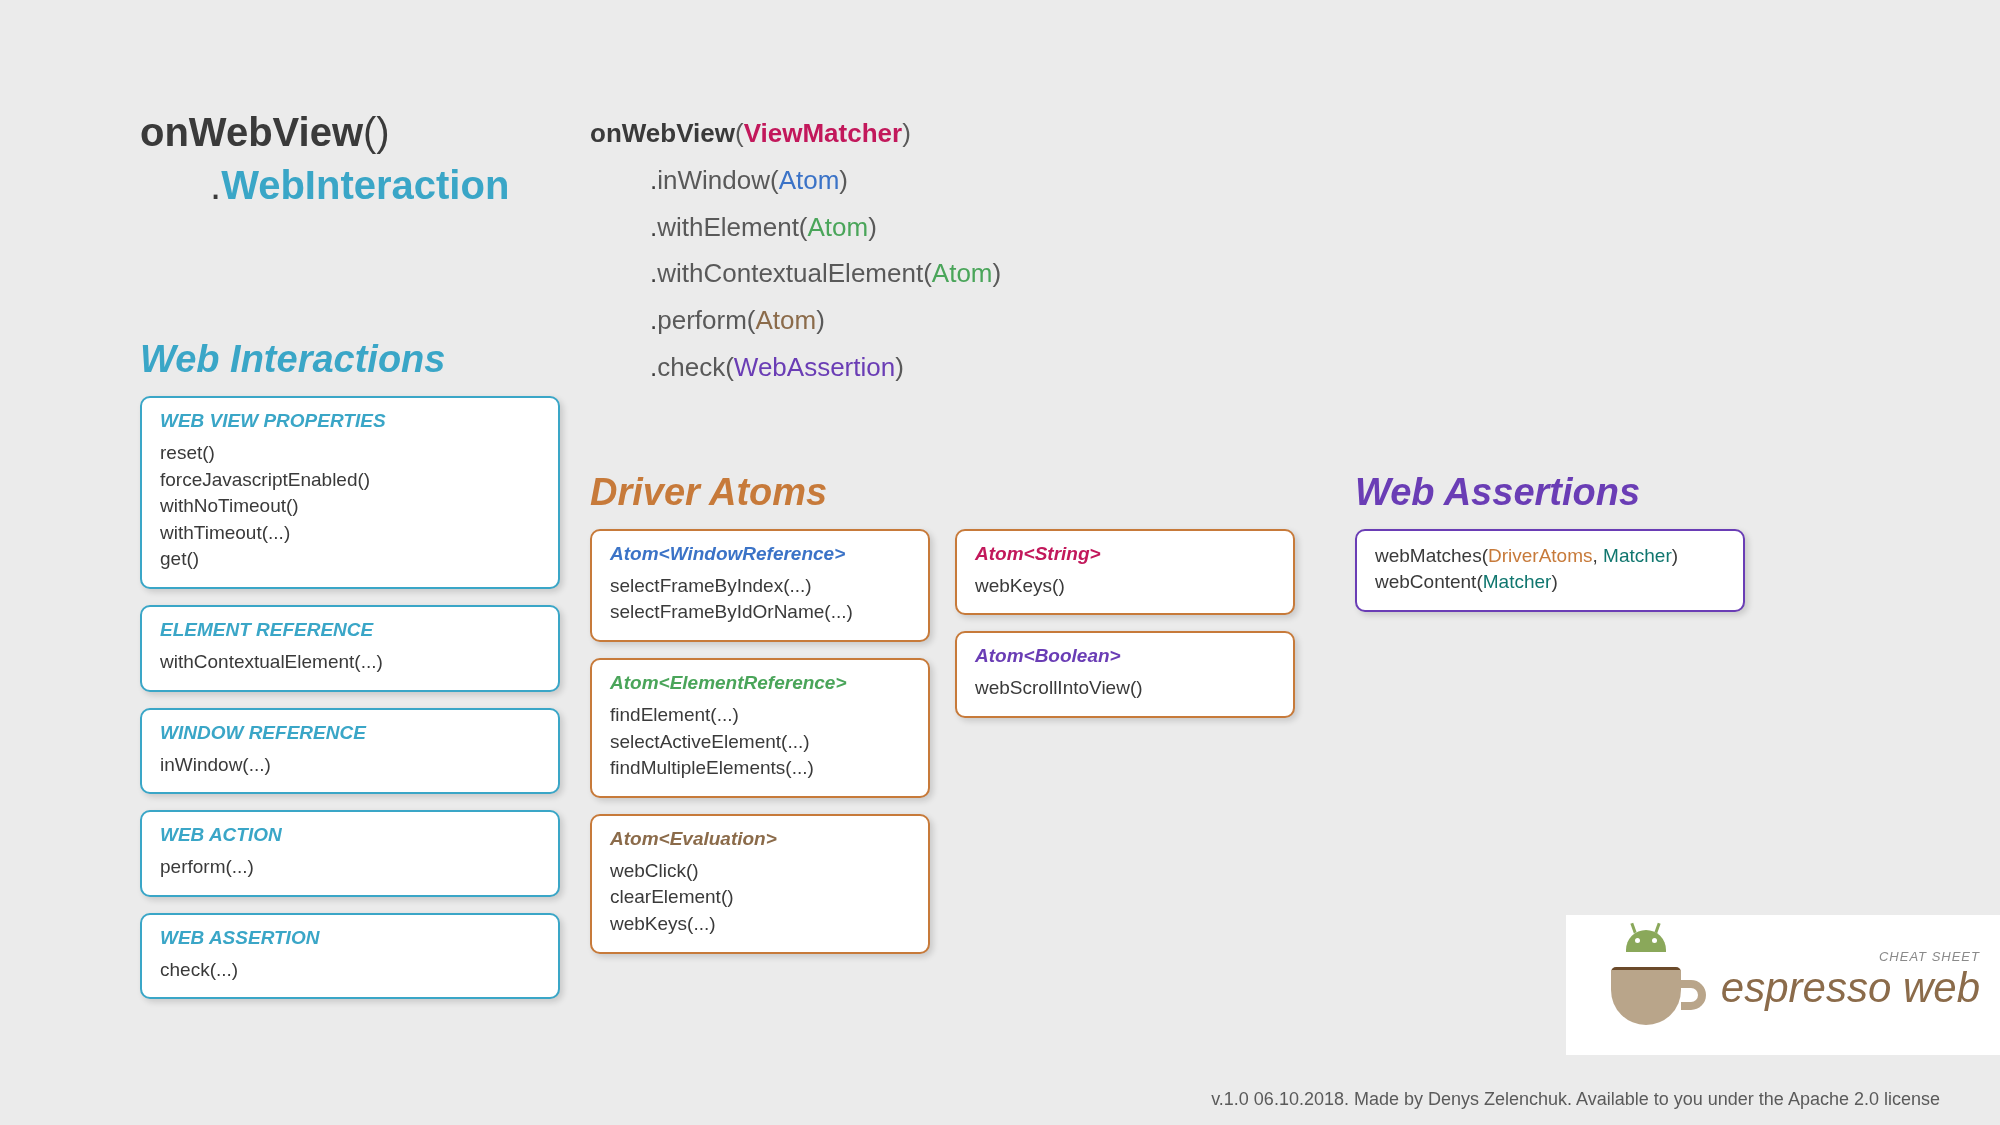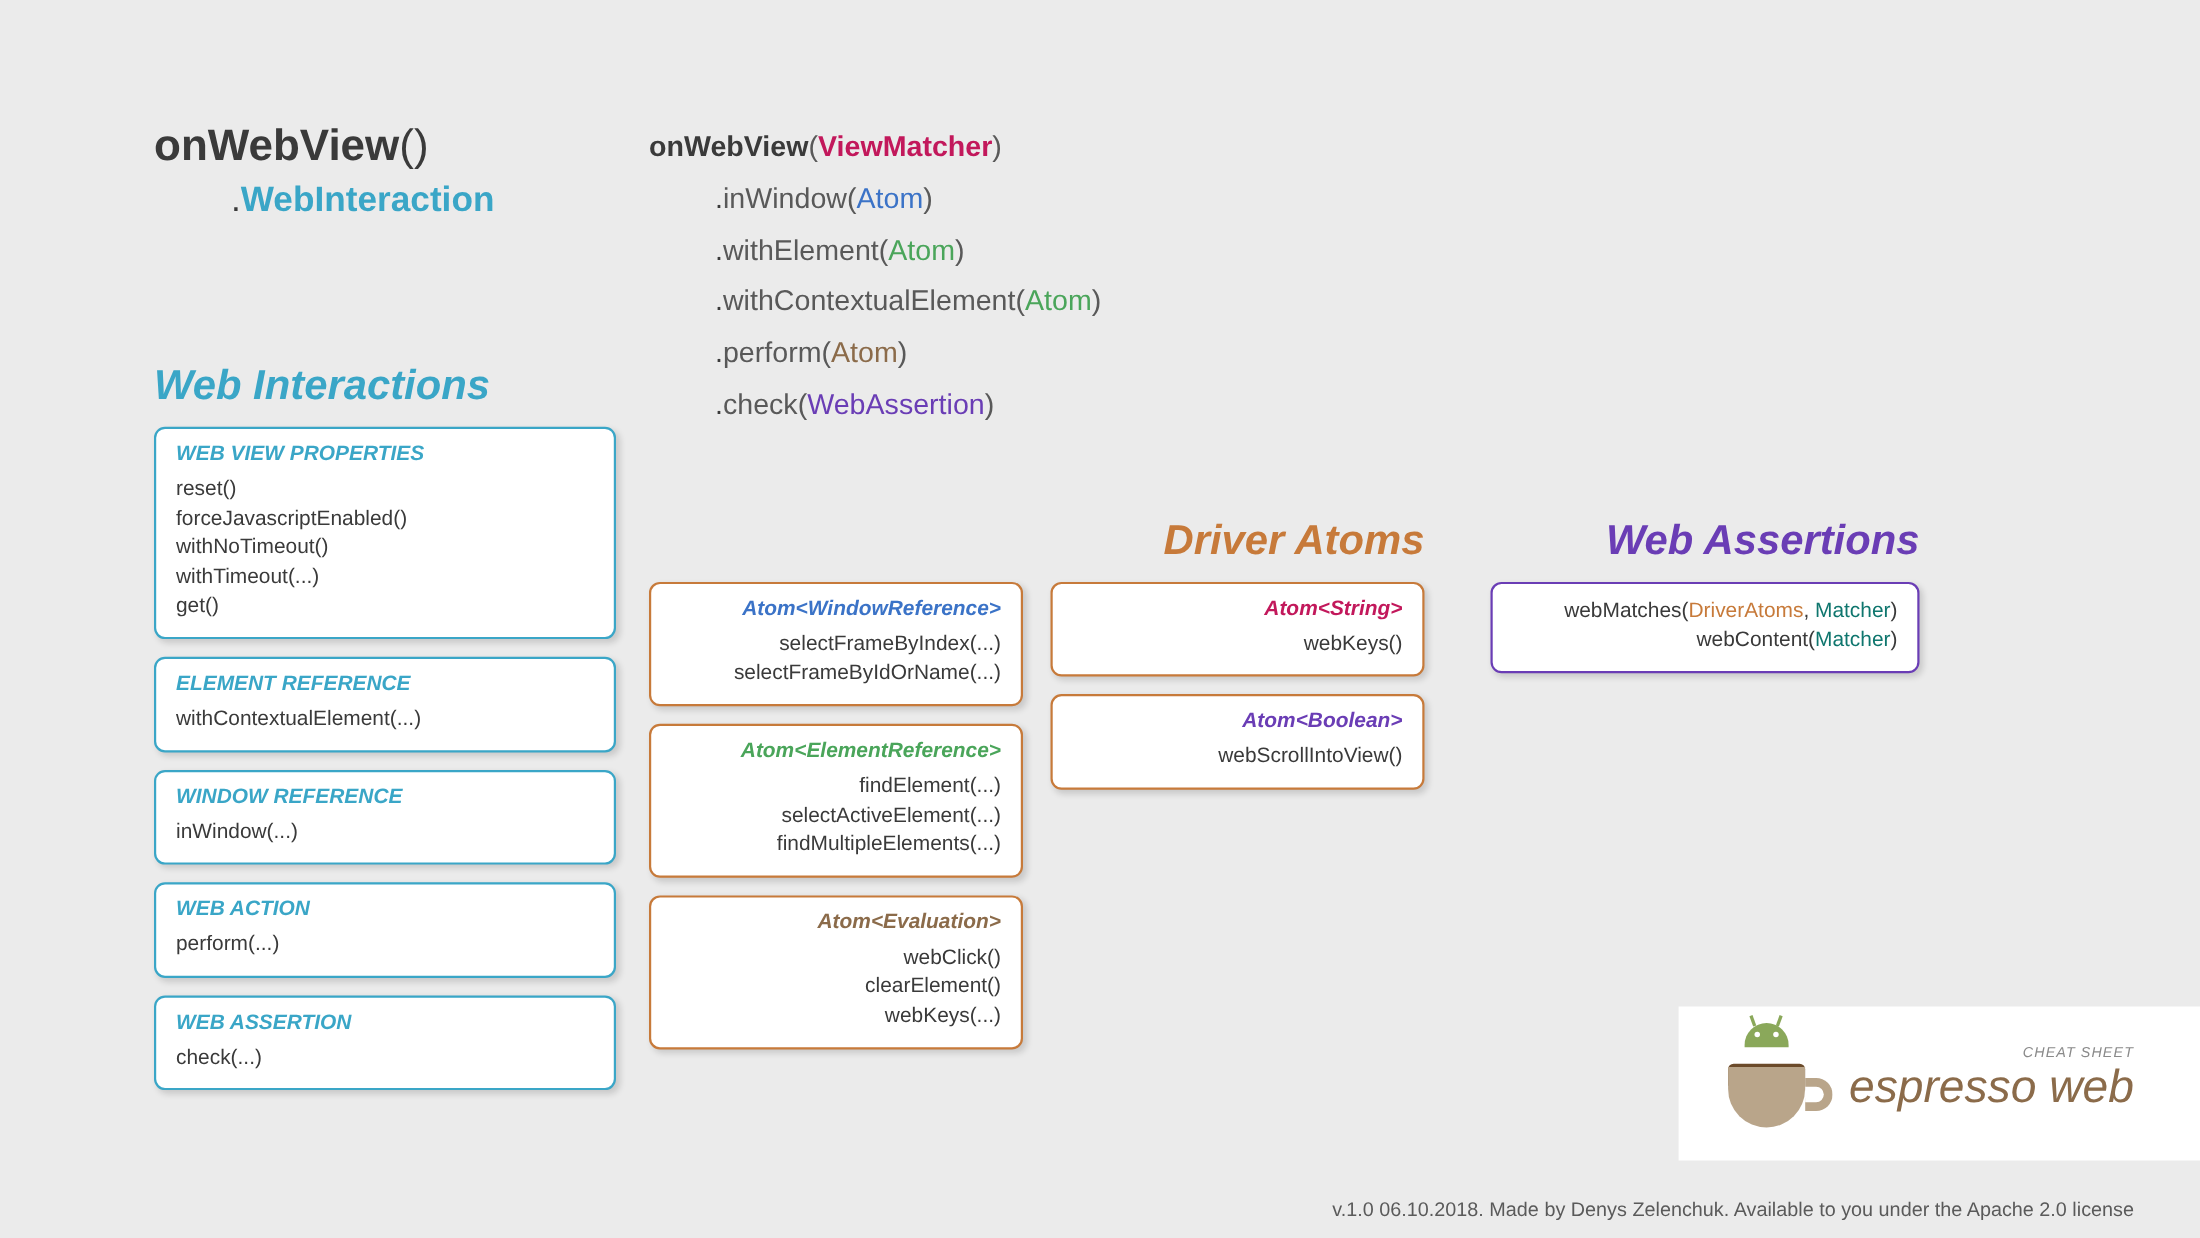--- a/index.html
+++ b/index.html
@@ -22,21 +22,21 @@
   .right-col { flex: 1; padding-left: 20px; }
 
   .heading-main {
     font-size: 40px;
     font-weight: bold;
     color: #3a3a3a;
     margin-bottom: 8px;
   }
   .heading-main .paren { font-weight: normal; }
   .heading-sub {
-    font-size: 32px;
+    font-size: 40px;
     font-weight: bold;
     margin-left: 70px;
   }
   .dot { color: #3a3a3a; font-weight: normal; }
   .c-teal { color: #3aa6c7; }
   .c-crimson { color: #c2185b; }
   .c-blue { color: #3b73c7; }
   .c-green { color: #4aa55a; }
   .c-brown { color: #8b6b4a; }
   .c-purple { color: #6a3db5; }
@@ -86,33 +86,32 @@
     font-size: 19px;
     color: #3a3a3a;
     line-height: 1.4;
   }
   .card-list div { white-space: nowrap; }
 
   .lower-row {
     display: flex;
     gap: 20px;
     margin-top: 80px;
-    text-align: right;
   }
   .driver-col { display: flex; gap: 25px; }
   .driver-sub { width: 340px; }
 
   .assertions-col { margin-left: 40px; width: 390px; }
 
   .logo-box {
     position: absolute;
     right: 0;
     bottom: 70px;
     background: #fff;
-    padding: 20px 60px 30px 40px;
+    padding: 20px 20px 30px 40px;
     display: flex;
     align-items: center;
     gap: 25px;
   }
   .espresso-cup {
     width: 90px;
     height: 90px;
     position: relative;
   }
   .cup-body {

